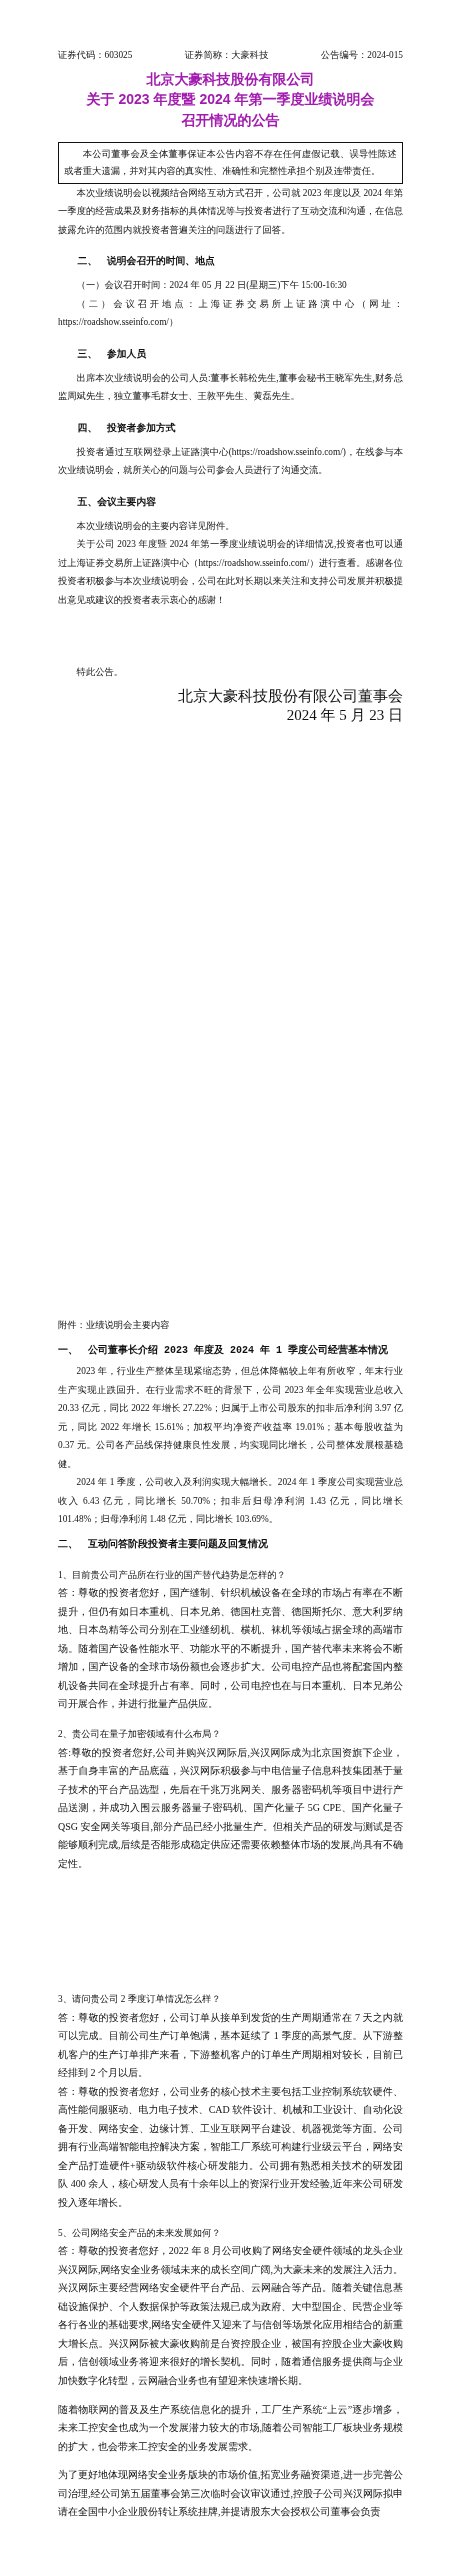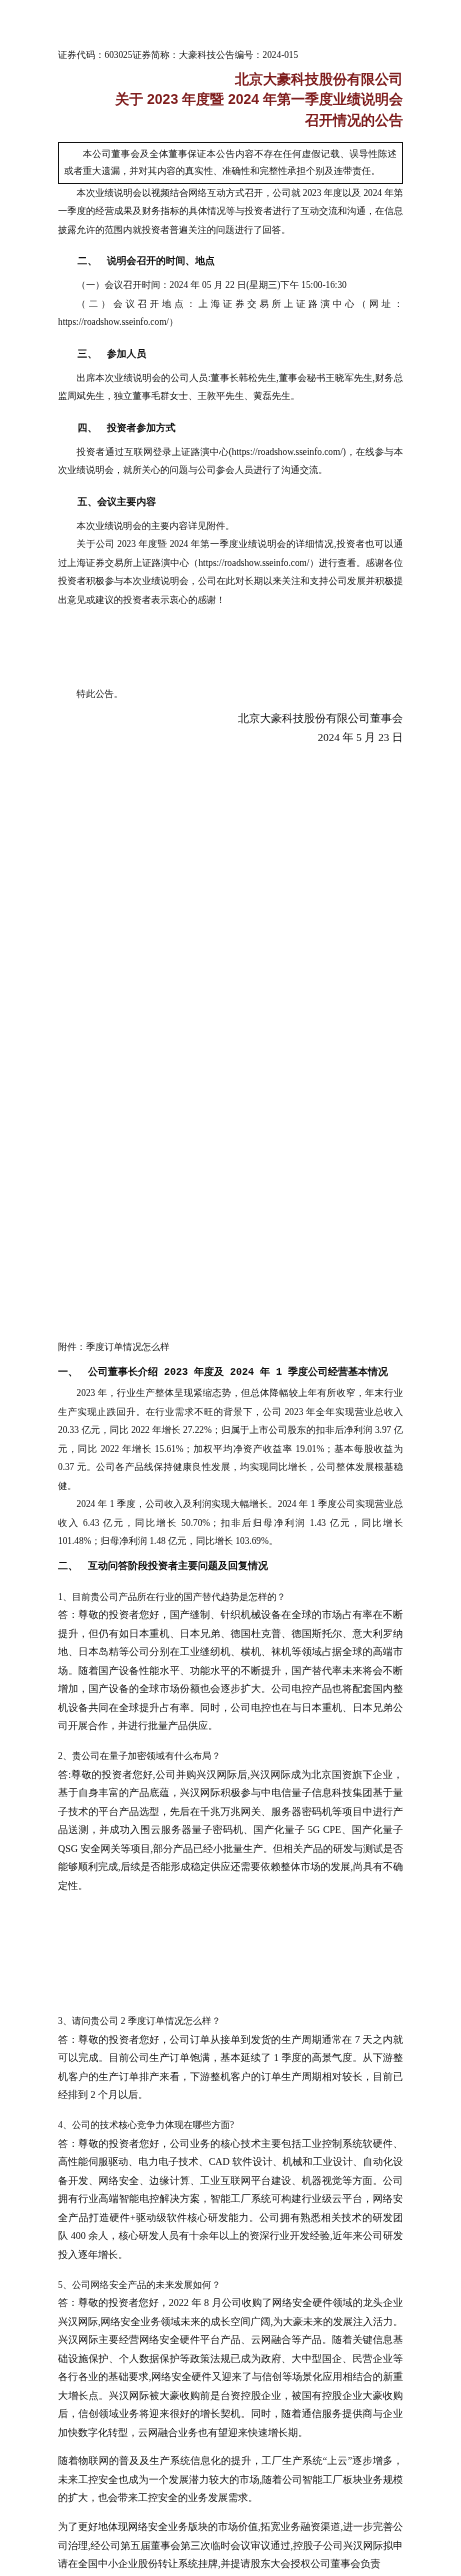--- a/index.html
+++ b/index.html
@@ -10,28 +10,28 @@
     margin: 0;
     background: #ffffff;
     color: #111111;
     font-family: "Liberation Serif", "DejaVu Serif", serif;
     box-sizing: border-box;
     padding: 49px 58px 0 58px;
     overflow: hidden;
   }
   .header-row {
     display: flex;
-    justify-content: flex-start;
+    justify-content: space-between;
     font-size: 9.3px;
     line-height: 13.4px;
   }
   .title-block { margin-top: 6.2px; }
   .title-line {
-    text-align: right;
-    color: #7f1d1d;
+    text-align: center;
+    color: #a21caf;
     font-family: "Liberation Sans", "DejaVu Sans", sans-serif;
     font-weight: 700;
     font-size: 14px;
     line-height: 20.6px;
   }
   .box {
     margin-top: 12px;
     border: 1px solid #111111;
     padding: 2.6px 5.2px;
     font-size: 9.3px;
@@ -57,22 +57,22 @@
   }
   .p {
     font-size: 9.3px;
     line-height: 18.5px;
     text-align: justify;
     text-indent: 2em;
     margin: 0;
   }
   .pf { text-indent: 0; }
   .attach { margin-top: 0; }
-  .closing { margin-top: 76px; }
-  .right { text-align: right; font-size: 11px; line-height: 18.5px; margin: 0; }
+  .closing { margin-top: 54px; }
+  .right { text-align: right; font-size: 15px; line-height: 18.5px; margin: 0; }
   .sig { margin-top: 5.2px; }
   .q {
     font-size: 9.3px;
     line-height: 18.5px;
     text-align: justify;
     text-indent: 0;
     margin: 11.3px 0 0 0;
   }
   .a {
     font-size: 10px;
@@ -113,33 +113,32 @@
       <div class="p">出席本次业绩说明会的公司人员:董事长韩松先生,董事会秘书王晓军先生,财务总监周斌先生，独立董事毛群女士、王敦平先生、黄磊先生。</div>
       <div class="h">四、　投资者参加方式</div>
       <div class="p">投资者通过互联网登录上证路演中心(https://roadshow.sseinfo.com/)，在线参与本次业绩说明会，就所关心的问题与公司参会人员进行了沟通交流。</div>
       <div class="h">五、会议主要内容</div>
       <div class="p">本次业绩说明会的主要内容详见附件。</div>
       <div class="p">关于公司 2023 年度暨 2024 年第一季度业绩说明会的详细情况,投资者也可以通过上海证券交易所上证路演中心（https://roadshow.sseinfo.com/）进行查看。感谢各位投资者积极参与本次业绩说明会，公司在此对长期以来关注和支持公司发展并积极提出意见或建议的投资者表示衷心的感谢！</div>
       <div class="p closing">特此公告。</div>
       <div class="right sig">北京大豪科技股份有限公司董事会</div>
       <div class="right">2024 年 5 月 23 日</div>
       <div class="gap-large"></div>
-      <div class="p pf attach">附件：季度订单情况怎么样</div>
+      <div class="p pf attach">附件：业绩说明会主要内容</div>
       <div class="h2">一、　公司董事长介绍 2023 年度及 2024 年 1 季度公司经营基本情况</div>
       <div class="p">2023 年，行业生产整体呈现紧缩态势，但总体降幅较上年有所收窄，年末行业生产实现止跌回升。在行业需求不旺的背景下，公司 2023 年全年实现营业总收入 20.33 亿元，同比 2022 年增长 27.22%；归属于上市公司股东的扣非后净利润 3.97 亿元，同比 2022 年增长 15.61%；加权平均净资产收益率 19.01%；基本每股收益为 0.37 元。公司各产品线保持健康良性发展，均实现同比增长，公司整体发展根基稳健。</div>
       <div class="p">2024 年 1 季度，公司收入及利润实现大幅增长。2024 年 1 季度公司实现营业总收入 6.43 亿元，同比增长 50.70%；扣非后归母净利润 1.43 亿元，同比增长 101.48%；归母净利润 1.48 亿元，同比增长 103.69%。</div>
       <div class="h2">二、　互动问答阶段投资者主要问题及回复情况</div>
       <div class="q">1、目前贵公司产品所在行业的国产替代趋势是怎样的？</div>
       <div class="a">答：尊敬的投资者您好，国产缝制、针织机械设备在全球的市场占有率在不断提升，但仍有如日本重机、日本兄弟、德国杜克普、德国斯托尔、意大利罗纳地、日本岛精等公司分别在工业缝纫机、横机、袜机等领域占据全球的高端市场。随着国产设备性能水平、功能水平的不断提升，国产替代率未来将会不断增加，国产设备的全球市场份额也会逐步扩大。公司电控产品也将配套国内整机设备共同在全球提升占有率。同时，公司电控也在与日本重机、日本兄弟公司开展合作，并进行批量产品供应。</div>
       <div class="q">2、贵公司在量子加密领域有什么布局？</div>
       <div class="a">答:尊敬的投资者您好,公司并购兴汉网际后,兴汉网际成为北京国资旗下企业，基于自身丰富的产品底蕴，兴汉网际积极参与中电信量子信息科技集团基于量子技术的平台产品选型，先后在千兆万兆网关、服务器密码机等项目中进行产品送测，并成功入围云服务器量子密码机、国产化量子 5G CPE、国产化量子 QSG 安全网关等项目,部分产品已经小批量生产。但相关产品的研发与测试是否能够顺利完成,后续是否能形成稳定供应还需要依赖整体市场的发展,尚具有不确定性。</div>
       <div class="gap"></div>
       <div class="q">3、请问贵公司 2 季度订单情况怎么样？</div>
       <div class="a">答：尊敬的投资者您好，公司订单从接单到发货的生产周期通常在 7 天之内就可以完成。目前公司生产订单饱满，基本延续了 1 季度的高景气度。从下游整机客户的生产订单排产来看，下游整机客户的订单生产周期相对较长，目前已经排到 2 个月以后。</div>
-      <div class="q">4、公司的技术核心竞争力体现在哪些方面?</div>
       <div class="a">答：尊敬的投资者您好，公司业务的核心技术主要包括工业控制系统软硬件、高性能伺服驱动、电力电子技术、CAD 软件设计、机械和工业设计、自动化设备开发、网络安全、边缘计算、工业互联网平台建设、机器视觉等方面。公司拥有行业高端智能电控解决方案，智能工厂系统可构建行业级云平台，网络安全产品打造硬件+驱动级软件核心研发能力。公司拥有熟悉相关技术的研发团队 400 余人，核心研发人员有十余年以上的资深行业开发经验,近年来公司研发投入逐年增长。</div>
       <div class="q">5、公司网络安全产品的未来发展如何？</div>
       <div class="a">答：尊敬的投资者您好，2022 年 8 月公司收购了网络安全硬件领域的龙头企业兴汉网际,网络安全业务领域未来的成长空间广阔,为大豪未来的发展注入活力。兴汉网际主要经营网络安全硬件平台产品、云网融合等产品。随着关键信息基础设施保护、个人数据保护等政策法规已成为政府、大中型国企、民营企业等各行各业的基础要求,网络安全硬件又迎来了与信创等场景化应用相结合的新重大增长点。兴汉网际被大豪收购前是台资控股企业，被国有控股企业大豪收购后，信创领域业务将迎来很好的增长契机。同时，随着通信服务提供商与企业加快数字化转型，云网融合业务也有望迎来快速增长期。</div>
       <div class="a ac">随着物联网的普及及生产系统信息化的提升，工厂生产系统“上云”逐步增多，未来工控安全也成为一个发展潜力较大的市场,随着公司智能工厂板块业务规模的扩大，也会带来工控安全的业务发展需求。</div>
       <div class="a ac">为了更好地体现网络安全业务版块的市场价值,拓宽业务融资渠道,进一步完善公司治理,经公司第五届董事会第三次临时会议审议通过,控股子公司兴汉网际拟申请在全国中小企业股份转让系统挂牌,并提请股东大会授权公司董事会负责</div>
       <div class="gap"></div>
     </div>
 
 </div>
 

